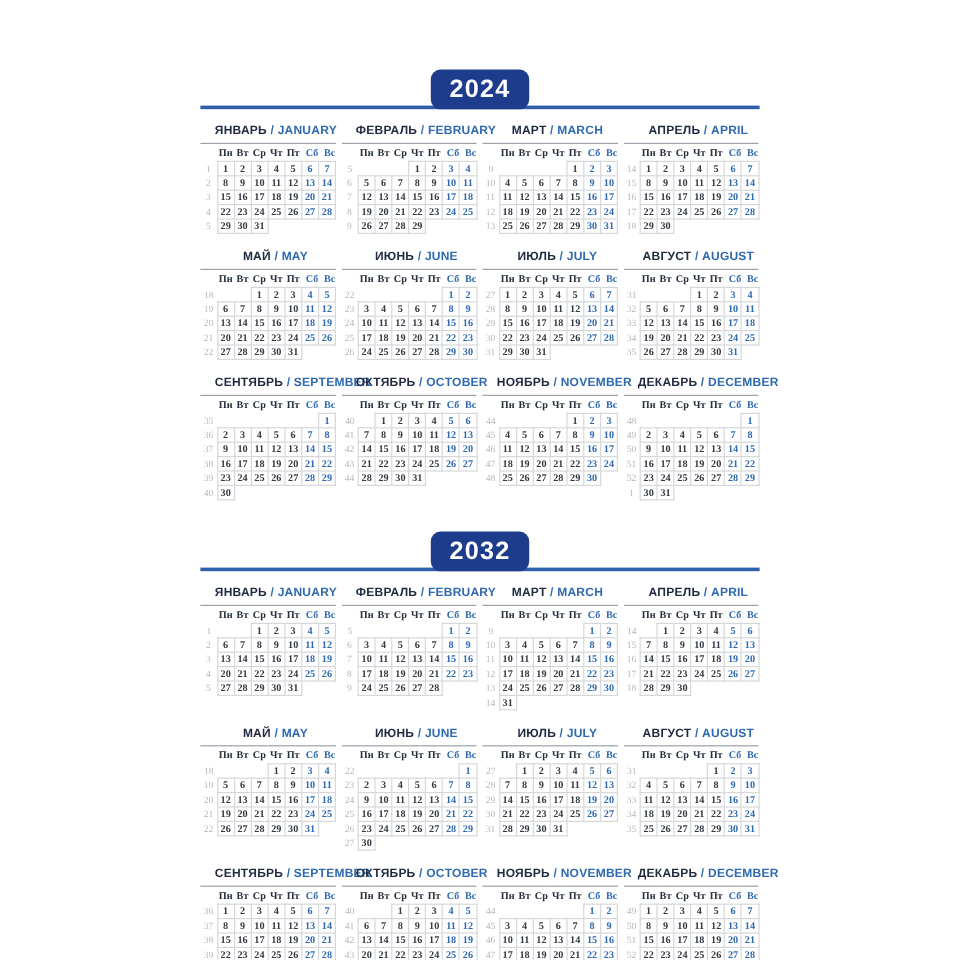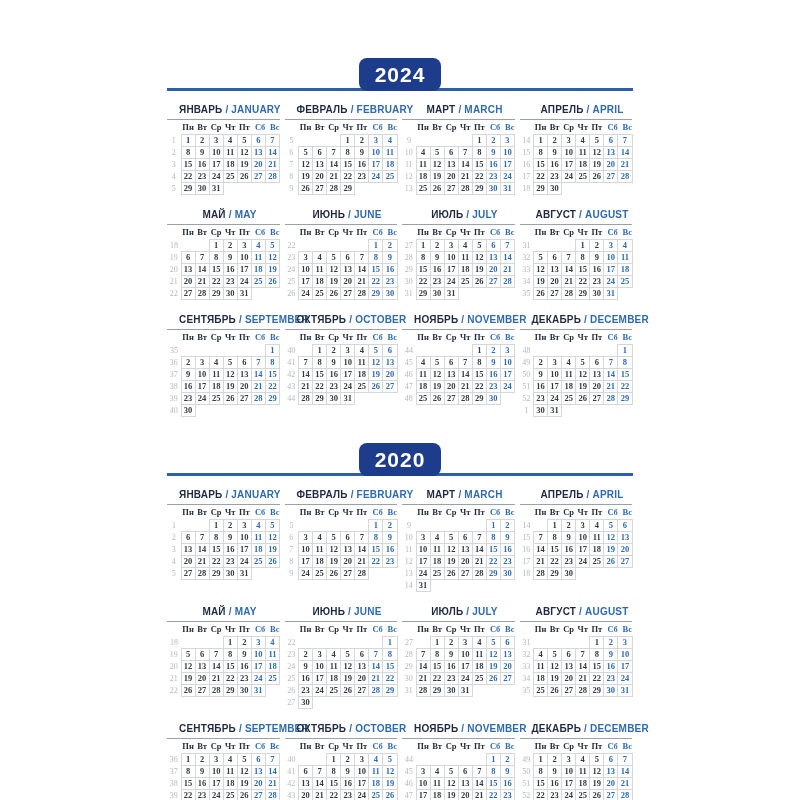--- a/index.html
+++ b/index.html
@@ -1033,21 +1033,21 @@
                 <td class="blank"></td>
               </tr>
             </tbody>
           </table>
         </div>
       </div>
   </section>
 
   <section class="year-section">
     <div class="year-header">
-      <div class="year-badge">2020</div>
+      <div class="year-badge">2032</div>
     </div>
     <div class="months">
         <div class="month">
           <div class="month-title"><span class="ru">ЯНВАРЬ</span><span class="sep"> / </span><span class="en">JANUARY</span></div>
           <table class="month-grid">
             <colgroup>
               <col class="c-wn">
               <col>
               <col>
               <col>

